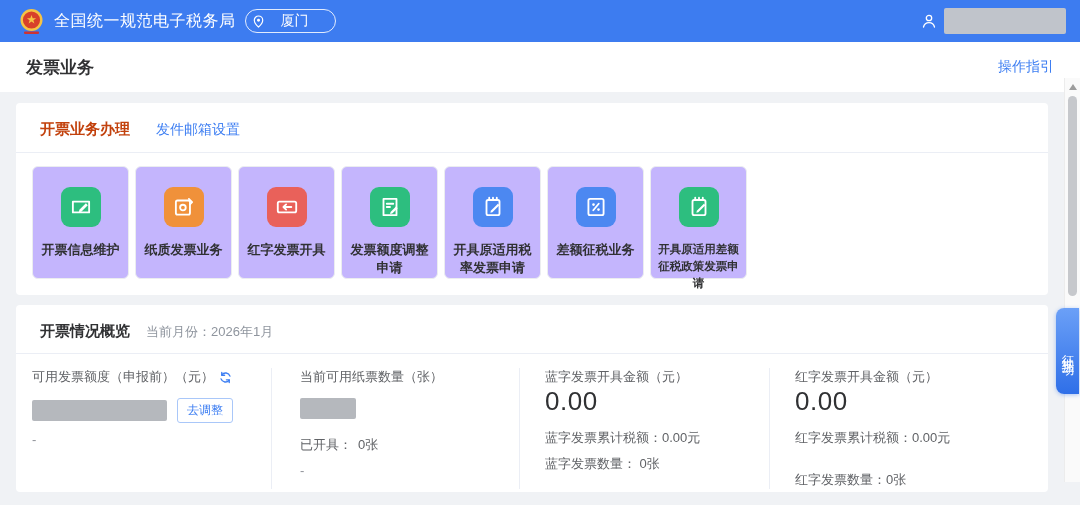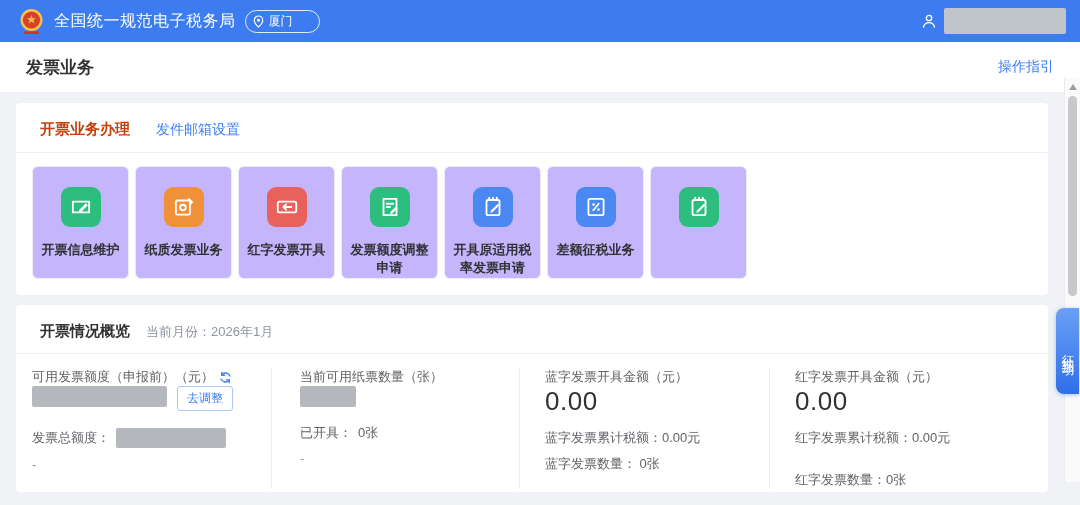--- a/index.html
+++ b/index.html
@@ -15,23 +15,23 @@
   
   .app-header {
     height:42px; background:var(--header-bg);
     display:flex; align-items:center; justify-content:space-between;
     padding:0 14px 0 18px;
   }
   .h-left { display:flex; align-items:center; gap:9px; }
   .emblem { width:27px; height:27px; flex:none; }
   .h-title { color:#fff; font-size:16px; font-weight:500; letter-spacing:.5px; }
   .loc-pill {
-    display:flex; align-items:center; gap:5px;
+    display:flex; align-items:center; gap:17px;
     border:1px solid rgba(255,255,255,.85); border-radius:13px;
-    padding:2px 26px 2px 7px; color:#fff; font-size:12px; cursor:pointer;
+    padding:2px 26px 2px 7px; color:#fff; font-size:14px; cursor:pointer;
   }
   .h-right { display:flex; align-items:center; gap:7px; }
   .person-icon { width:16px; height:16px; }
   .redact { background:var(--redact); border-radius:2px; }
   .header-redact { width:122px; height:26px; background:var(--redact-light); }
 
   
   .titlebar {
     height:50px; background:#fff;
     display:flex; align-items:center; justify-content:space-between;
@@ -82,21 +82,21 @@
   .ov-title { font-size:15px; font-weight:bold; color:#303133; }
   .ov-month { font-size:13px; color:#8f959e; }
   .stats { display:grid; grid-template-columns:240px 248px 250px 1fr; padding:14px 6px 0 16px; }
   .stat { padding-right:10px; }
   .stat.bordered { border-right:1px solid #ebeef5; }
   .stat.c2 { padding-left:28px; }
   .stat.c3 { padding-left:25px; }
   .stat.c4 { padding-left:25px; }
   .stat-label { font-size:13px; color:#606266; display:flex; align-items:center; gap:5px; }
   .refresh-icon { width:13px; height:13px; cursor:pointer; }
-  .stat-value-row { display:flex; gap:10px; margin-top:0; }
+  .stat-value-row { display:flex; align-items:center; gap:10px; margin-top:12px; }
   .redact-lg { width:135px; height:21px; }
   .redact-md { width:110px; height:20px; }
   .redact-sm { width:56px; height:21px; }
   .adjust-btn {
     font-size:12px; color:var(--accent); background:#fff;
     border:1px solid #a9c7f9; border-radius:3px; padding:3px 9px; cursor:pointer;
     font-family:inherit;
   }
   .amount { font-size:26px; color:#303133; margin-top:0; letter-spacing:.5px; }
   .stat-sub { margin-top:17px; font-size:13px; color:#606266; display:flex; align-items:center; gap:6px; }
@@ -255,20 +255,21 @@
 
       <div class="feature-wrap">
         <div class="feature-card">
           <div class="icon-box" style="background: rgb(45, 190, 127);">
             <svg viewBox="0 0 24 24" fill="none" stroke="#fff" stroke-width="1.7" stroke-linecap="round" stroke-linejoin="round">
               <rect x="6" y="5.5" width="12" height="14" rx="1.5"></rect>
               <path d="M8.5 5.5v-2M12 5.5v-2M15.5 5.5v-2"></path>
               <path d="M10 15.5l6.5-6.5 1.4 1.4-6.5 6.5-1.8.4z" fill="#fff" stroke="none"></path>
             </svg>
           </div>
+          <div class="feature-label small">开具原适用差额征税政策发票申请</div>
         </div>
       </div>
 
     </div>
   </section>
 
   <section class="card card2">
     <div class="ov-header">
       <span class="ov-title">开票情况概览</span>
       <span class="ov-month">当前月份：2026年1月</span>
@@ -282,24 +283,20 @@
             <path d="M11.8 5.5A5 5 0 0 0 3 4.2" fill="none" stroke="#3d7ef2" stroke-width="1.5" stroke-linecap="round"></path>
             <path d="M3 1.5v3h3" fill="none" stroke="#3d7ef2" stroke-width="1.5" stroke-linecap="round" stroke-linejoin="round"></path>
             <path d="M2.2 8.5A5 5 0 0 0 11 9.8" fill="none" stroke="#3d7ef2" stroke-width="1.5" stroke-linecap="round"></path>
             <path d="M11 12.5v-3H8" fill="none" stroke="#3d7ef2" stroke-width="1.5" stroke-linecap="round" stroke-linejoin="round"></path>
           </svg>
         </div>
         <div class="stat-value-row">
           <div class="redact redact-lg"></div>
           <button class="adjust-btn">去调整</button>
         </div>
-        <div class="stat-sub">
-          <span>发票总额度：</span>
-          <div class="redact redact-md"></div>
-        </div>
         <div class="dash">-</div>
       </div>
 
       <div class="stat bordered c2">
         <div class="stat-label">
           <span>当前可用纸票数量（张）</span>
         </div>
         <div class="stat-value-row">
           <div class="redact redact-sm"></div>
         </div>

